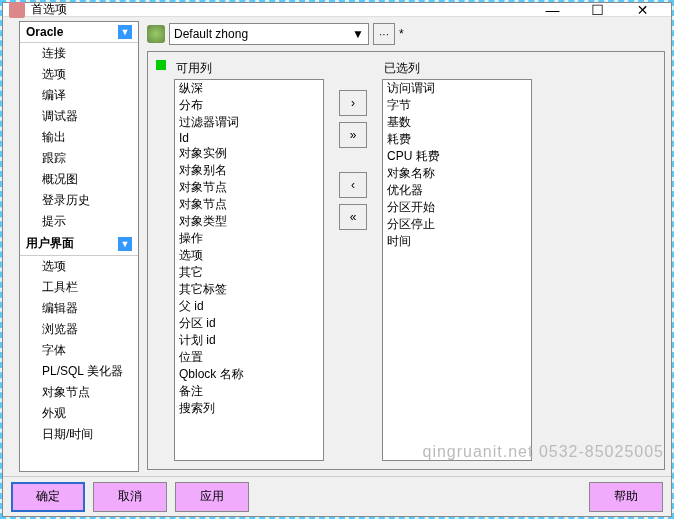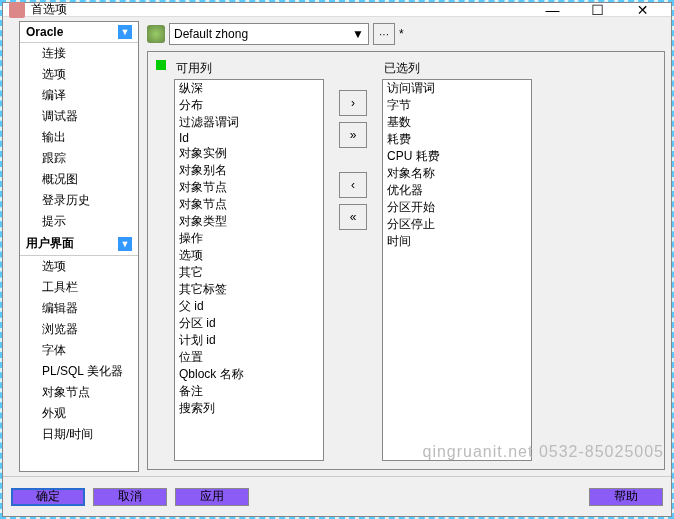--- a/index.html
+++ b/index.html
@@ -24,21 +24,21 @@
 .green-sq { width: 10px; height: 10px; background: #0c0; position: absolute; left: 8px; top: 8px; }
 .col { display: flex; flex-direction: column; }
 .col-label { margin-bottom: 2px; padding-left: 2px; }
 .listbox { width: 150px; flex: 1; background: #fff; border: 1px solid #888; overflow-y: auto; overflow-x: hidden; }
 .listbox.avail { margin-left: 18px; }
 .list-item { padding: 0 4px; cursor: pointer; white-space: nowrap; overflow: hidden; }
 .list-item.sel { background: #39f; color: #fff; }
 .mid-btns { display: flex; flex-direction: column; gap: 6px; justify-content: flex-start; padding-top: 30px; }
 .move-btn { width: 28px; height: 26px; border: 1px solid #888; background: #f0f0f0; display: flex; align-items: center; justify-content: center; cursor: pointer; font-size: 12px; }
 .footer { height: 40px; display: flex; align-items: center; padding: 0 8px; gap: 8px; border-top: 1px solid #ccc; }
-.btn { width: 74px; height: 18px; border: 1px solid #888; background: #8b5cf6; display: flex; align-items: center; justify-content: center; cursor: pointer; }
+.btn { width: 74px; height: 30px; border: 1px solid #888; background: #f0abfc; display: flex; align-items: center; justify-content: center; cursor: pointer; }
 .btn.primary { border: 2px solid #2a6bd0; }
 .spacer { flex: 1; }
 .watermark { position: absolute; right: 10px; bottom: 58px; color: #bbb; font-size: 16px; letter-spacing: 1px; pointer-events: none; }
 .border-outer { position: absolute; inset: 0; border: 2px dashed #5ac8fa; pointer-events: none; }
 </style>
 </head>
 <body>
 
 <div class="window">
   <div class="titlebar">

